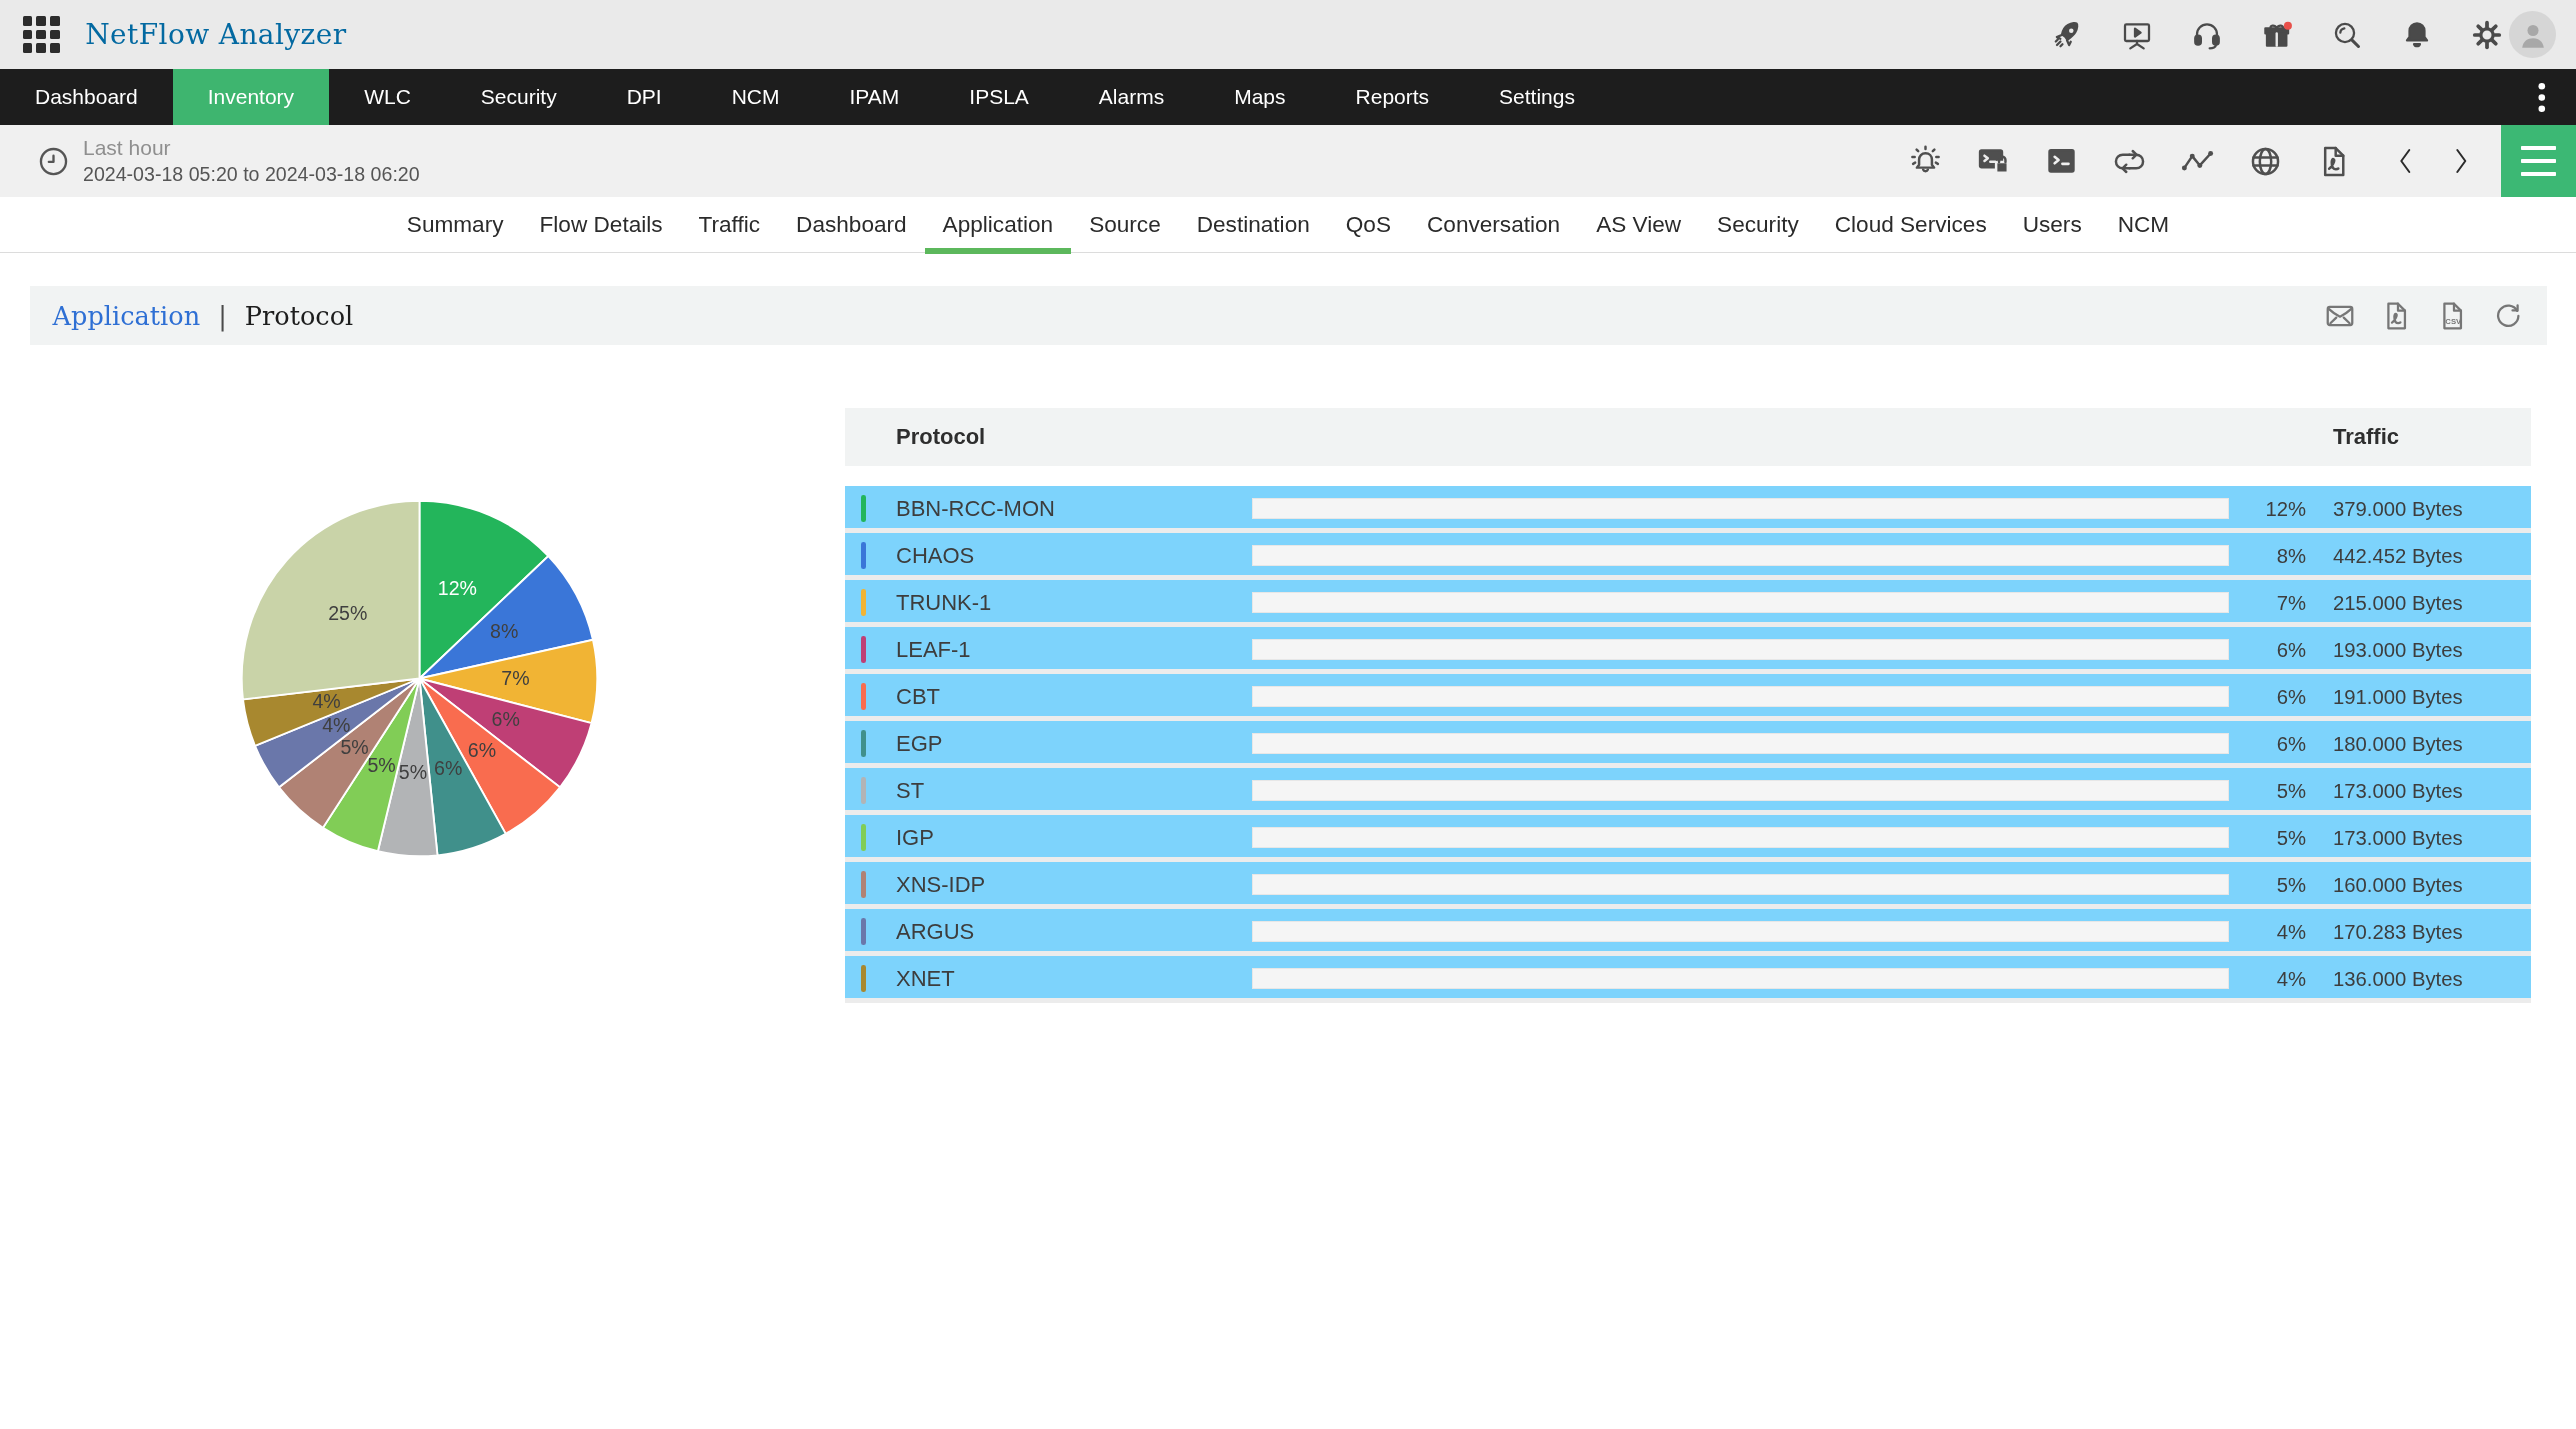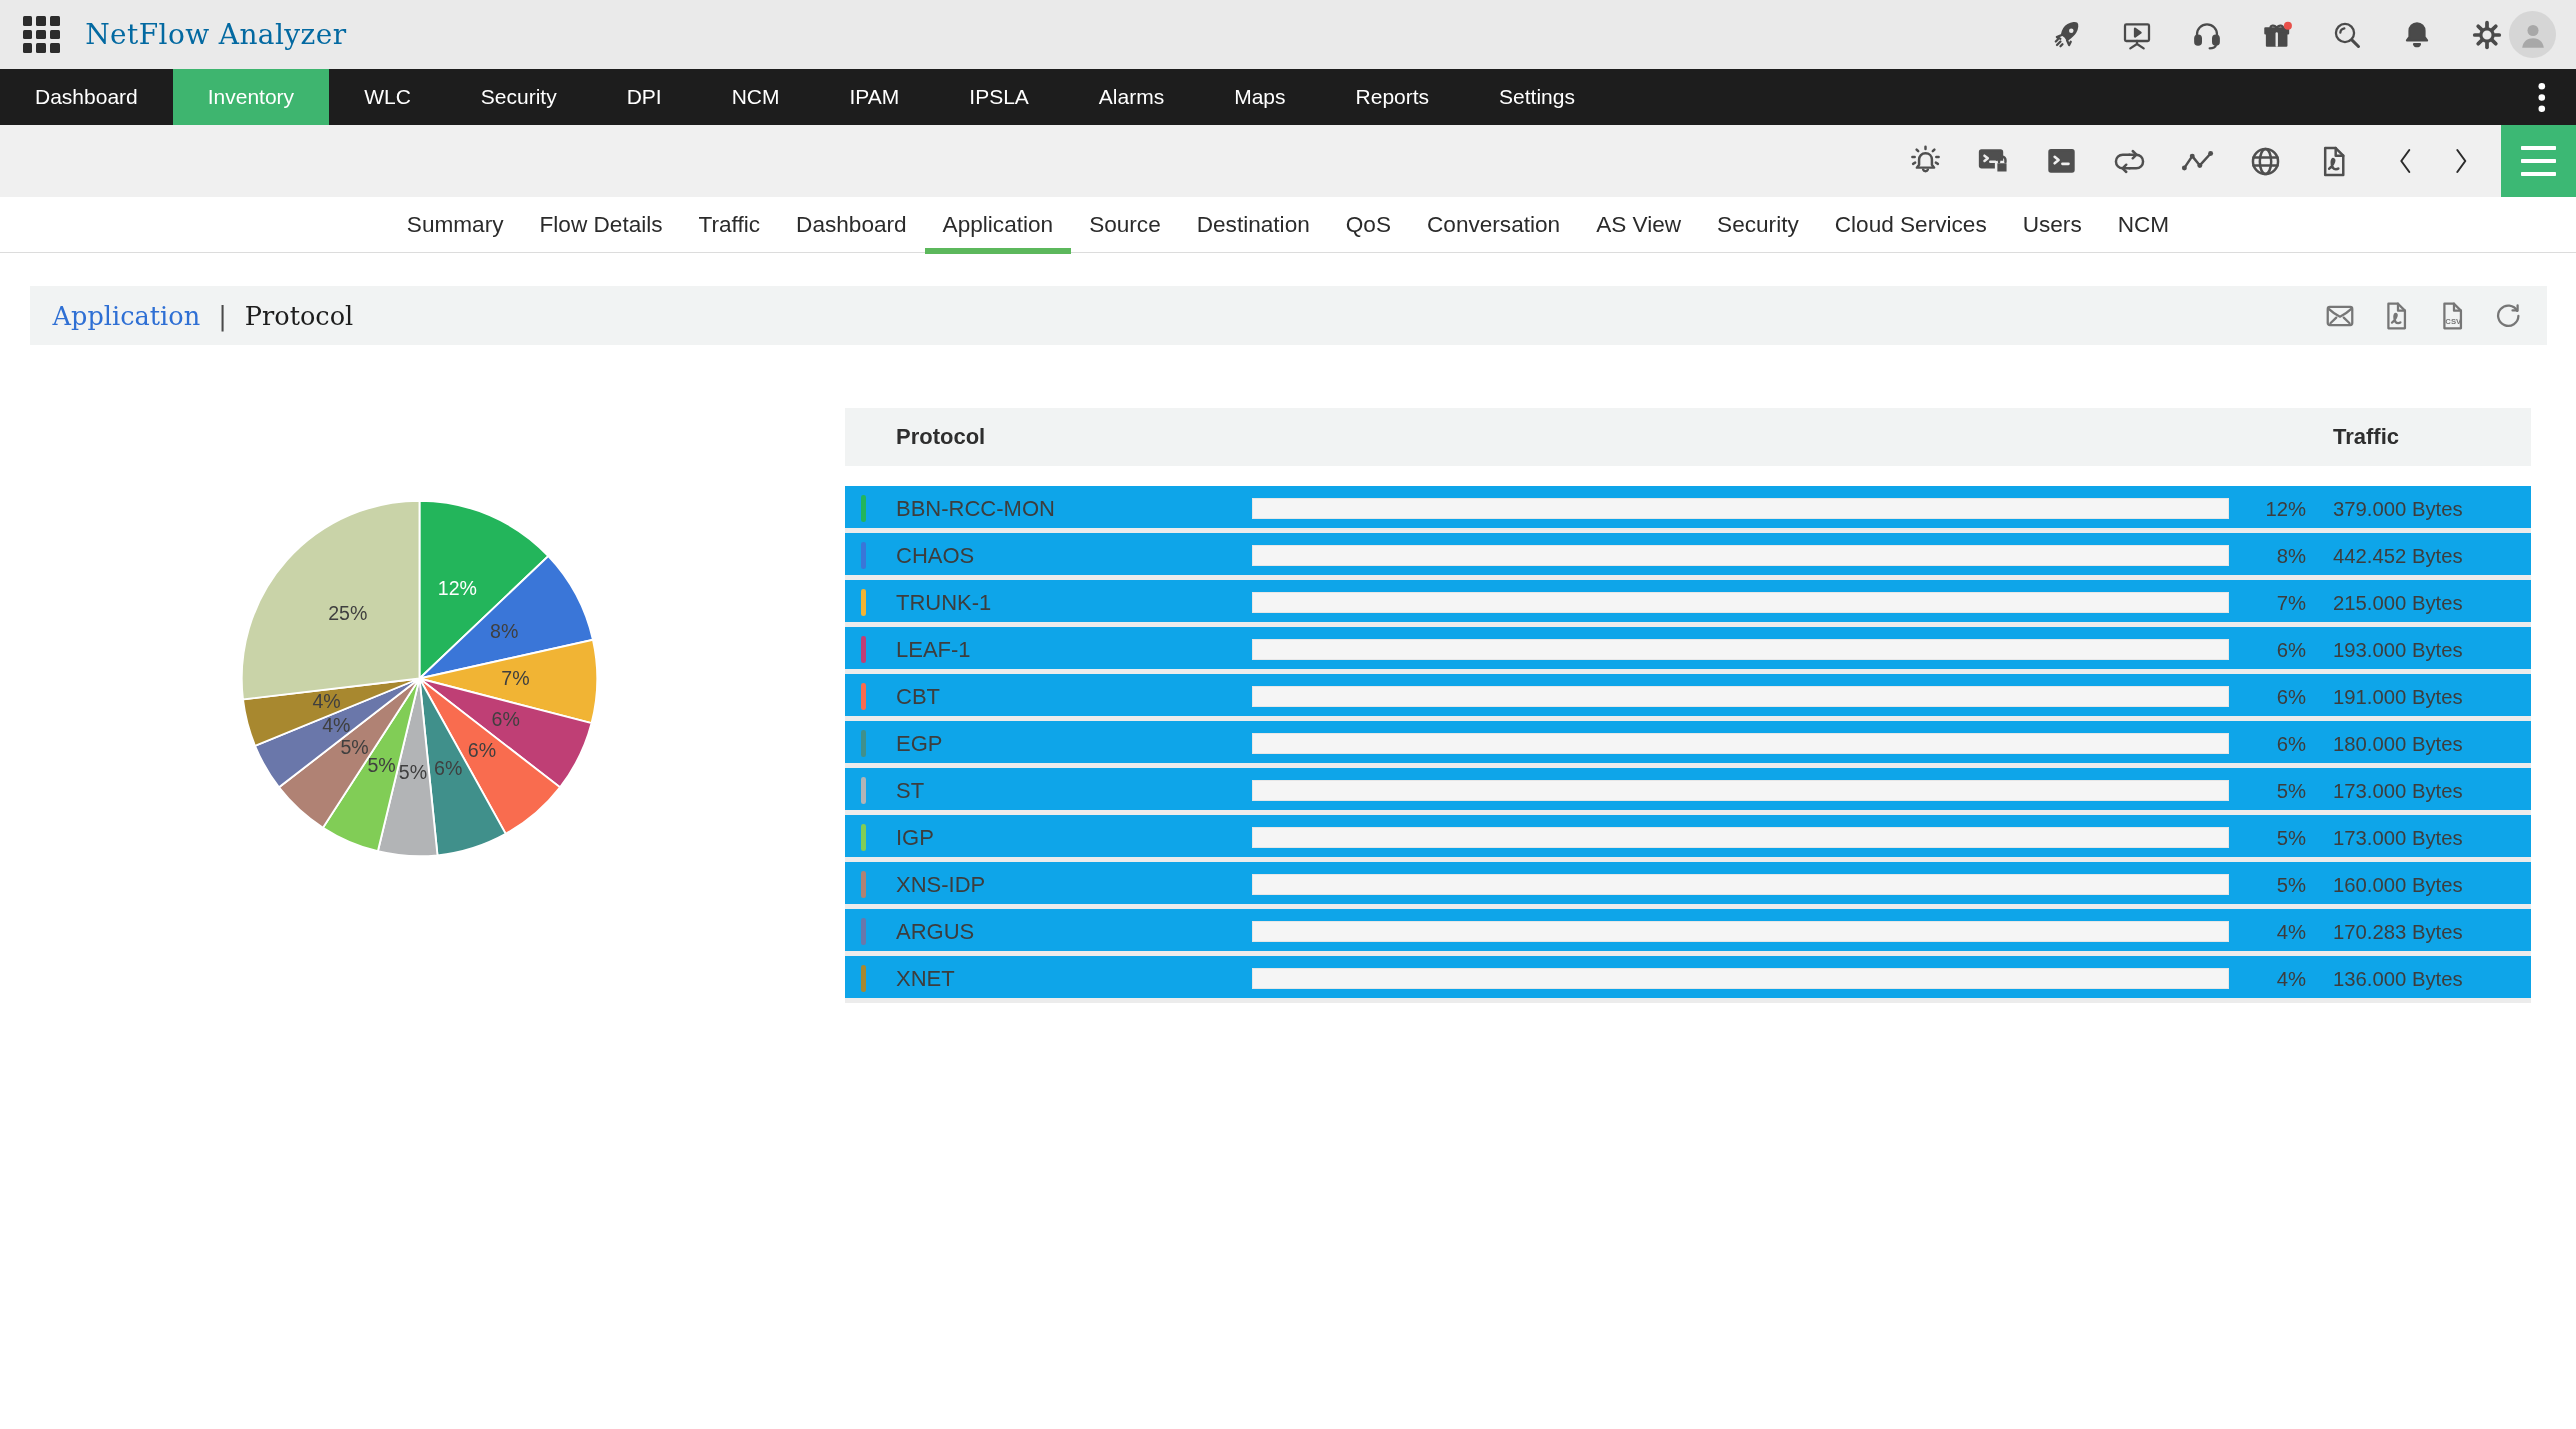--- a/index.html
+++ b/index.html
@@ -62,21 +62,21 @@
   .pie-wrap { position:absolute; left:241px; top:155px; width:357px; height:357px; }
   .pie-wrap svg { width:357px; height:357px; display:block; }
   .pie-label { font-family:"Liberation Sans",sans-serif; font-size:26px; }
 
   .tablebox { position:absolute; left:845px; top:63px; width:1686px; }
   .thead { height:58px; background:#f1f3f3; position:relative; }
   .th { position:absolute; top:0; height:58px; display:flex; align-items:center; font-size:22px; font-weight:bold; color:#2e2e2e; }
   .th-protocol { left:51px; }
   .th-traffic { left:1488px; }
   .tbody { margin-top:19.6px; }
-  .trow { position:relative; height:47px; border-bottom:5.3px solid #ececec; background:#0ea5e9; }
+  .trow { position:relative; height:47px; border-bottom:5.3px solid #ececec; background:#7dd3fc; }
   .rowbar { position:absolute; left:16px; top:9.8px; width:5.3px; height:27px; border-radius:2.3px; }
   .rowname { position:absolute; left:51px; top:0; height:47px; display:flex; align-items:center; font-size:22px; color:#3d3d3d; }
   .rowtrack { position:absolute; left:407px; top:12.8px; width:977px; height:21px; background:#f5f5f5; border:0.8px solid #e7e7e7; }
   .rowfill { height:100%; background:#8ccff2; }
   .rowpct { position:absolute; left:1348px; top:0; width:113px; height:47px; display:flex; align-items:center; justify-content:flex-end; font-size:20.3px; color:#3d3d3d; }
   .rowbytes { position:absolute; left:1488px; top:0; height:47px; display:flex; align-items:center; font-size:20.3px; color:#3d3d3d; }
 
   .icon { display:inline-flex; }
   .icon svg text { font-family:"Liberation Sans",sans-serif; }
 </style>
@@ -185,20 +185,32 @@
   <div class="nav-kebab">
     <svg viewBox="0 0 24 34">
         <circle cx="12" cy="6" r="3.2" fill="#fff"></circle>
         <circle cx="12" cy="17" r="3.2" fill="#fff"></circle>
         <circle cx="12" cy="28" r="3.2" fill="#fff"></circle>
       </svg>
   </div>
 </div>
 
 <div class="devicebar">
+  <div class="time-group">
+    <span class="icon">
+      <svg viewBox="0 0 24 24" fill="none" stroke="#555" stroke-width="1.6" stroke-linecap="round" stroke-linejoin="round">
+        <circle cx="12" cy="12" r="8.6"></circle>
+          <path d="M12 8v4.2H8.8"></path>
+      </svg>
+    </span>
+    <div class="time-texts">
+      <div class="time-label">Last hour</div>
+      <div class="time-range">2024-03-18 05:20 to 2024-03-18 06:20</div>
+    </div>
+  </div>
   <div class="devicebar-spacer"></div>
   <div class="device-icons" id="device-icons">
       <span class="icon">
         <svg viewBox="0 0 24 24" fill="none" stroke="currentColor" stroke-width="1.7" stroke-linecap="round" stroke-linejoin="round">
           <path d="M12 6.3c2.6 0 4.4 1.9 4.4 4.4v3.5l1.5 2H6.1l1.5-2v-3.5c0-2.5 1.8-4.4 4.4-4.4z"></path>
           <path d="M10.4 17.6a1.7 1.7 0 0 0 3.2 0"></path>
           <path d="M12 3.4V1.8M7 4.9L5.9 3.8M17 4.9l1.1-1.1M4.6 8.9H3M21 8.9h-1.6M4.9 12.8l-1.4.8M19.1 12.8l1.4.8"></path>
         </svg>
       </span>
       <span class="icon">

